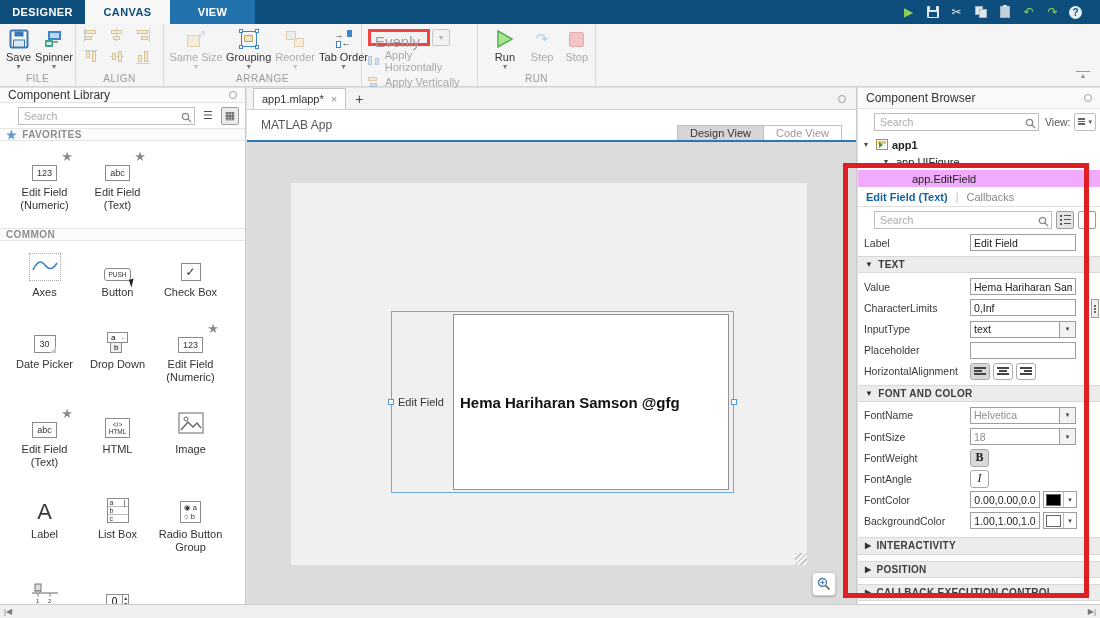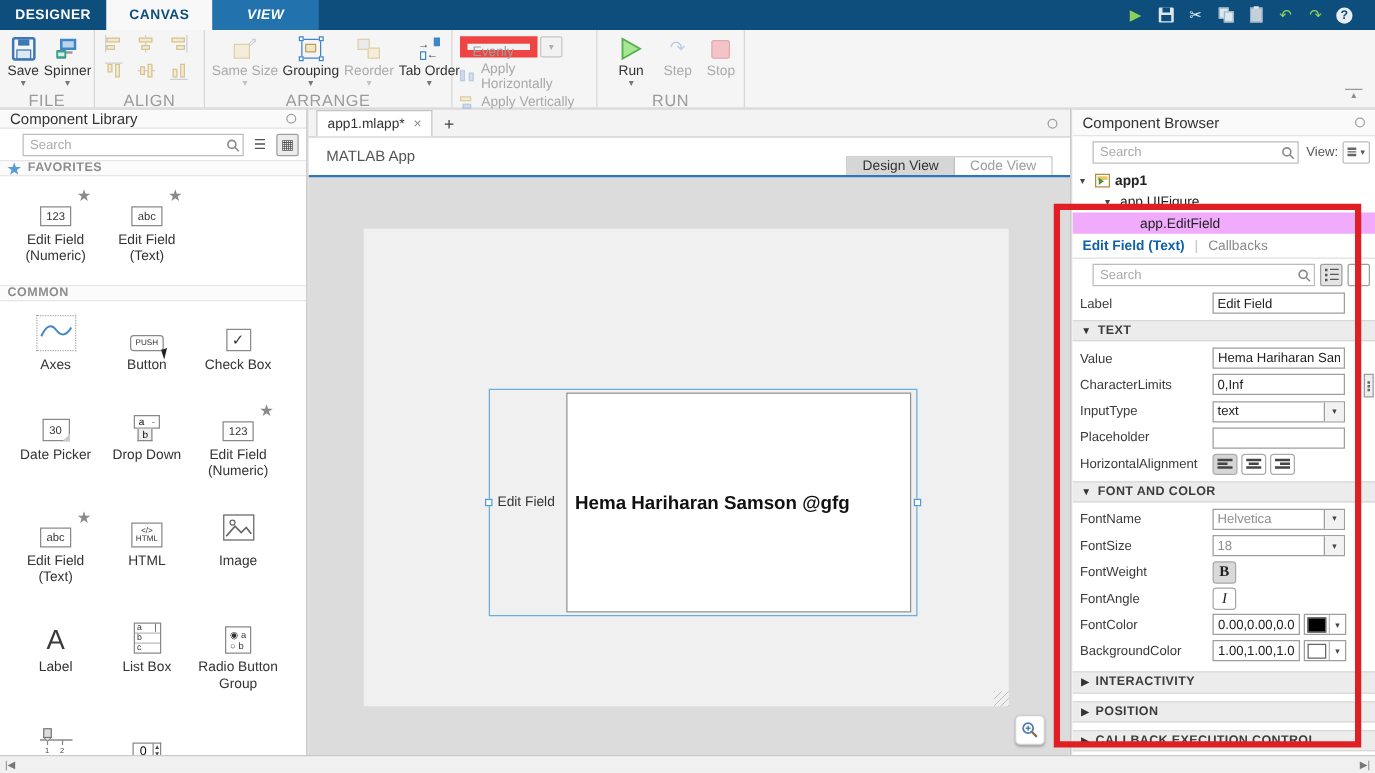--- a/index.html
+++ b/index.html
@@ -3,40 +3,40 @@
 <meta charset="utf-8">
 <style>
   * { margin:0; padding:0; box-sizing:border-box; }
   html,body { width:1100px; height:618px; overflow:hidden; font-family:"Liberation Sans",sans-serif; background:#f0f0f0; }
   #app { position:relative; width:1100px; height:618px; background:#f5f5f6; }
 
   
   #topbar { height:24px; background:#0d4e7c; display:flex; align-items:stretch; }
   .top-tab { width:85px; display:flex; align-items:center; justify-content:center; font-size:11px; font-weight:bold; color:#fff; letter-spacing:.4px; cursor:default; }
   .top-tab.active { background:#f8f8f8; color:#0d4e7c; }
-  .top-tab.view { background:#2272ae;font-style:italic; }
+  .top-tab.view { background:#2272ae; }
   #qat { margin-left:auto; display:flex; align-items:center; gap:9px; padding-right:18px; }
   .qat-ic { width:15px; height:15px; display:flex; align-items:center; justify-content:center; font-size:12px; color:#e8eef3; }
   .qat-ic.green { color:#8fd05a; }
   .floppy { width:12px; height:12px; background:#dfe7ee; border-radius:1px; position:relative; }
   .floppy::before { content:""; position:absolute; top:0; left:3px; width:6px; height:4px; background:#0d4e7c; }
   .floppy::after { content:""; position:absolute; bottom:1px; left:2px; width:8px; height:5px; background:#0d4e7c; }
   .copy-ic { position:relative; width:12px; height:12px; }
   .copy-ic i { position:absolute; width:8px; height:9px; background:#dfe7ee; border:1px solid #9fb6c6; }
   .copy-ic i:first-child { left:0; top:0; }
   .copy-ic i:last-child { right:0; bottom:0; }
   .paste-ic { width:10px; height:12px; background:#c3cfd9; border:1px solid #9fb6c6; position:relative; }
   .paste-ic::before { content:""; position:absolute; top:-2px; left:2px; width:4px; height:2px; background:#dfe7ee; }
   .help-ic { width:13px; height:13px; border-radius:50%; background:#e9eef2; color:#0d4e7c; font-size:10px; font-weight:bold; display:flex; align-items:center; justify-content:center; }
 
   
   #ribbon { height:63px; background:#f5f5f6; border-bottom:1px solid #d4d4d4; display:flex; position:relative; }
   .rib-sec { display:flex; flex-direction:column; border-right:1px solid #d8d8d8; }
   .rib-body { flex:1; display:flex; align-items:flex-start; padding:3px 6px 0 6px; gap:4px; }
-  .rib-label { height:13px; text-align:center; font-size:13px; color:#9a9a9a; letter-spacing:.5px; }
+  .rib-label { height:13px; text-align:center; font-size:10px; color:#9a9a9a; letter-spacing:.5px; }
   .big-btn { width:46px; display:flex; flex-direction:column; align-items:center; font-size:11px; color:#333; }
   .big-btn .bicon { height:24px; display:flex; align-items:center; justify-content:center; }
   .big-btn .caret { font-size:8px; color:#777; line-height:6px; }
   .big-btn.disabled { color:#ababab; }
   .big-btn.disabled .caret { color:#c2c2c2; }
   .blbl { white-space:nowrap; line-height:13px; }
   
   .align-grid { display:grid; grid-template-columns:repeat(3,22px); grid-template-rows:20px 20px; gap:2px 4px; padding-top:4px; }
   .al-ic { position:relative; width:18px; height:14px; opacity:.75; }
   .al-ic .gl { position:absolute; background:#b9c6d2; }
@@ -62,21 +62,21 @@
   .reorder-ic i:first-child { left:0; top:0; background:#e4e4e4; }
   .reorder-ic i:last-child { right:0; bottom:0; }
   .taborder-ic { width:18px; height:18px; position:relative; }
   .taborder-ic .r1 { position:absolute; right:0; top:0; width:5px; height:7px; background:#3f86c6; }
   .taborder-ic .r2 { position:absolute; left:2px; bottom:0; width:5px; height:7px; background:#fff; border:1px solid #3f86c6; }
   .taborder-ic .a1 { position:absolute; left:0; top:0; font-size:9px; color:#444; }
   .taborder-ic .a2 { position:absolute; right:2px; bottom:0; font-size:9px; color:#444; }
   
   .space-col { display:flex; flex-direction:column; gap:3px; padding-top:2px; }
   .combo { display:flex; }
-  .combo .cb-box { width:62px; height:17px; background:#f2f2f2; border:6px solid #ef4444; font-size:11px; color:#9e9e9e; padding:1px 4px; }
+  .combo .cb-box { width:62px; height:17px; background:#f2f2f2; border:3px solid #ef4444; font-size:15px; color:#9e9e9e; padding:1px 4px; }
   .combo .cb-btn { width:18px; height:17px; margin-left:2px; border:1px solid #c6c6c6; background:#f2f2f2; color:#b0b0b0; font-size:8px; display:flex; align-items:center; justify-content:center; border-radius:2px; }
   .apply-row { display:flex; align-items:center; gap:4px; font-size:11px; color:#a8a8a8; }
   .apply-ic { width:13px; height:11px; position:relative; opacity:.6; }
   .apply-ic i { position:absolute; background:#bcd0e4; border:1px solid #8fb2d2; }
   .apply-h i:first-child { left:0; top:0; width:4px; height:9px; }
   .apply-h i:last-child { left:7px; top:2px; width:4px; height:7px; }
   .apply-v i:first-child { left:0; top:0; width:9px; height:4px; background:#f3e7c3; border-color:#cdb372; }
   .apply-v i:last-child { left:2px; top:6px; width:7px; height:4px; }
   .step-ic { font-size:15px; color:#b9cfe6; line-height:14px; }
   .stop-ic { width:15px; height:15px; background:#f4c3c7; border:1px solid #e2a9ae; border-radius:2px; }

